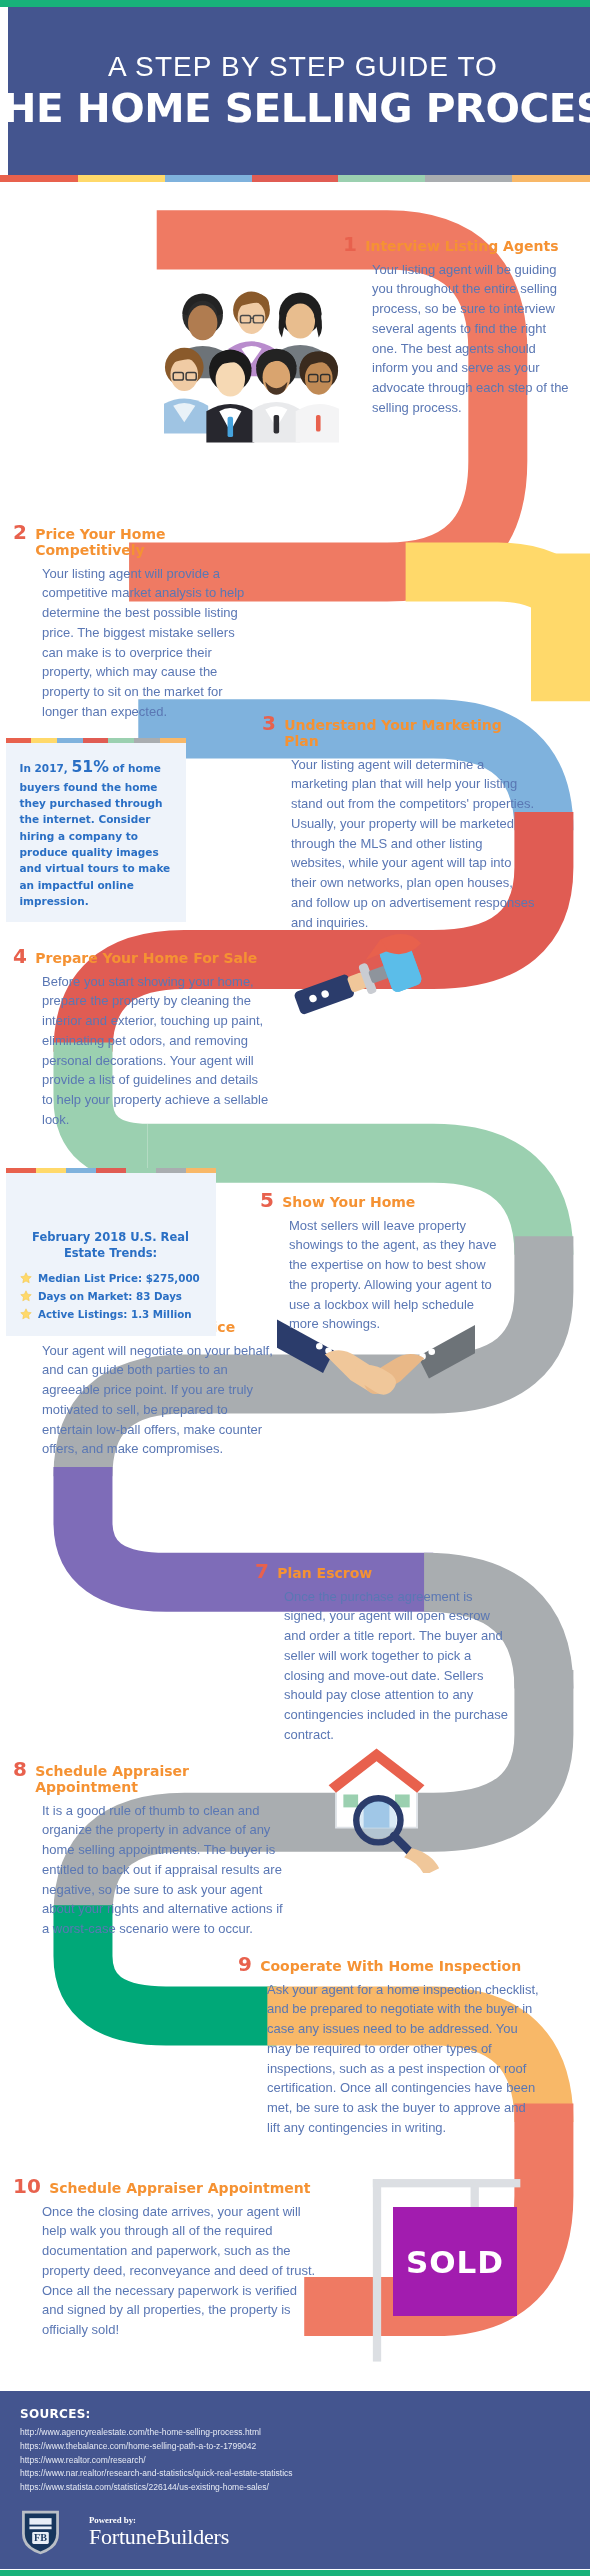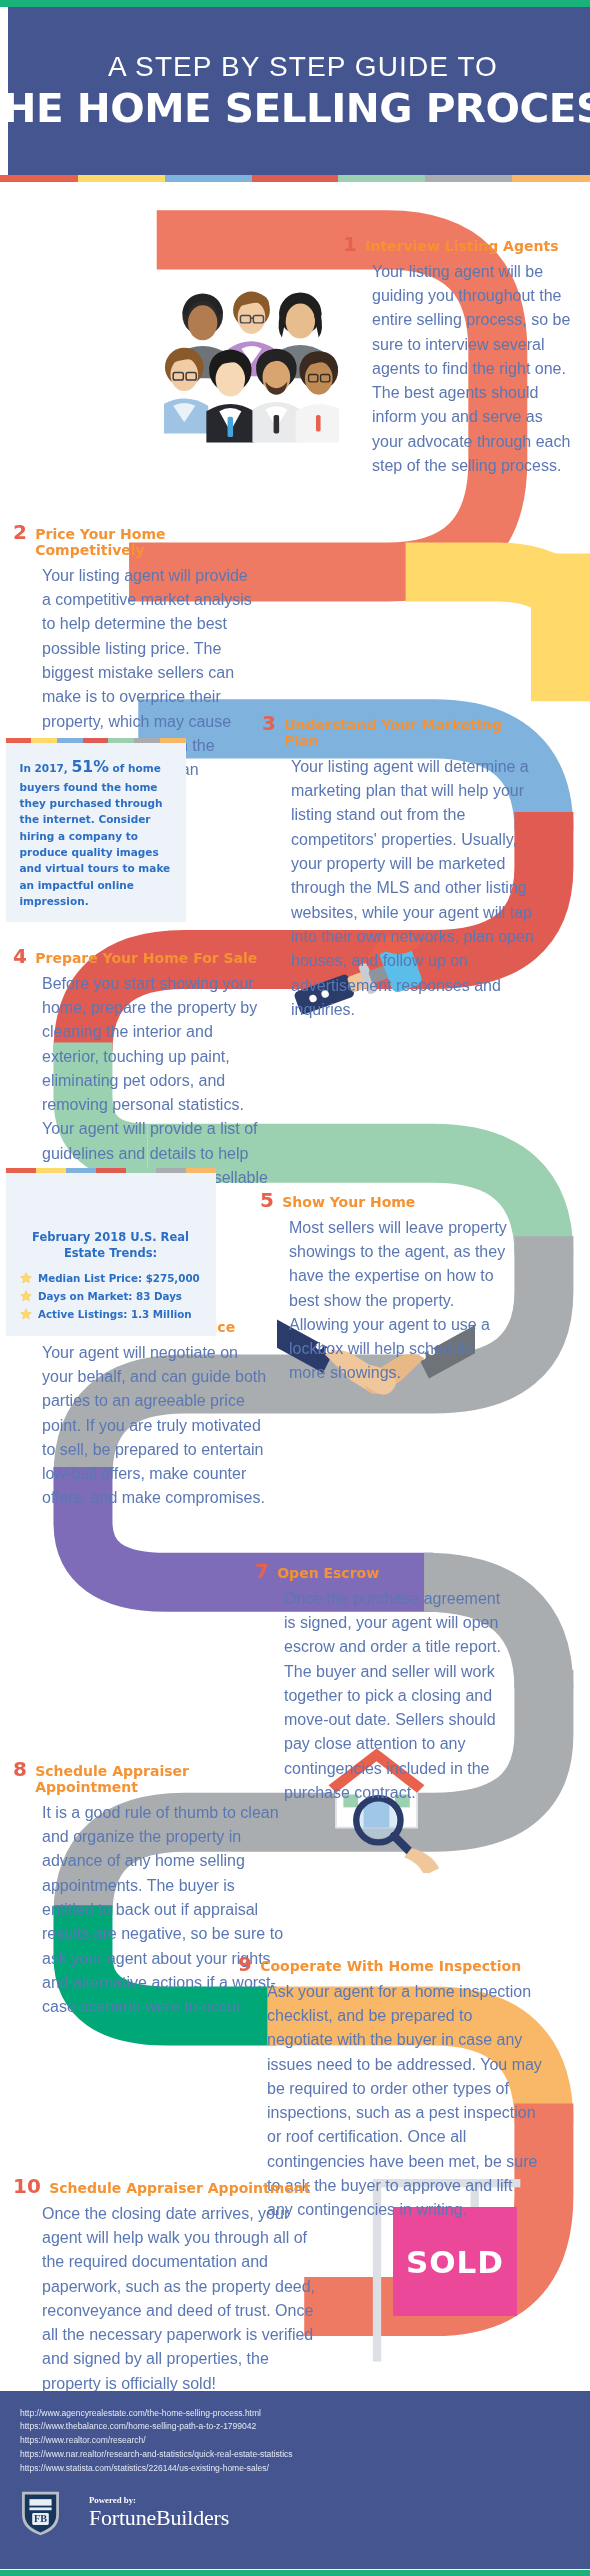--- a/index.html
+++ b/index.html
@@ -83,21 +83,21 @@
     line-height: 1;
   }
   .step-title {
     font-size: 14px;
     font-weight: 700;
     color: #f59233;
     font-family: "DejaVu Sans", sans-serif;
     line-height: 1.15;
   }
   .step-body {
-    font-size: 16px;
+    font-size: 13px;
     line-height: 1.52;
     color: #5a77b4;
     padding-left: 29px;
   }
 
   
   .factbox {
     position: absolute;
     background: #eef3fa;
   }
@@ -144,21 +144,21 @@
     flex: 0 0 12px;
   }
 
   
   .illus { position: absolute; }
 
   
   .sold-sign { position: absolute; }
   .sold-box {
     position: absolute;
-    background: #ec4899;
+    background: #a21caf;
     display: flex; align-items: center; justify-content: center;
   }
   .sold-text {
     color: #ffffff;
     font-weight: 700;
     font-size: 31px;
     letter-spacing: 0.9px;
     font-family: "DejaVu Sans", sans-serif;
   }
 
@@ -397,21 +397,21 @@
       <span class="step-title">Understand Your Marketing Plan</span>
     </div>
     <div class="step-body">Your listing agent will determine a marketing plan that will help your listing stand out from the competitors' properties. Usually, your property will be marketed through the MLS and other listing websites, while your agent will tap into their own networks, plan open houses, and follow up on advertisement responses and inquiries.</div>
   </div>
 
   <div class="step" style="left:13px; top:946px; width:256px;">
     <div class="step-head">
       <span class="step-num">4</span>
       <span class="step-title">Prepare Your Home For Sale</span>
     </div>
-    <div class="step-body">Before you start showing your home, prepare the property by cleaning the interior and exterior, touching up paint, eliminating pet odors, and removing personal statistics. Your agent will provide a list of guidelines and details to help your property achieve a sellable look.</div>
+    <div class="step-body">Before you start showing your home, prepare the property by cleaning the interior and exterior, touching up paint, eliminating pet odors, and removing personal decorations. Your agent will provide a list of guidelines and details to help your property achieve a sellable look.</div>
   </div>
 
   <div class="step" style="left:260px; top:1190px; width:247px;">
     <div class="step-head">
       <span class="step-num">5</span>
       <span class="step-title">Show Your Home</span>
     </div>
     <div class="step-body">Most sellers will leave property showings to the agent, as they have the expertise on how to best show the property. Allowing your agent to use a lockbox will help schedule more showings.</div>
   </div>
 
@@ -419,21 +419,21 @@
     <div class="step-head">
       <span class="step-num">6</span>
       <span class="step-title">Negotiate The Final Price</span>
     </div>
     <div class="step-body">Your agent will negotiate on your behalf, and can guide both parties to an agreeable price point. If you are truly motivated to sell, be prepared to entertain low-ball offers, make counter offers, and make compromises.</div>
   </div>
 
   <div class="step" style="left:255px; top:1561px; width:255px;">
     <div class="step-head">
       <span class="step-num">7</span>
-      <span class="step-title">Open Escrow</span>
+      <span class="step-title">Plan Escrow</span>
     </div>
     <div class="step-body">Once the purchase agreement is signed, your agent will open escrow and order a title report. The buyer and seller will work together to pick a closing and move-out date. Sellers should pay close attention to any contingencies included in the purchase contract.</div>
   </div>
 
   <div class="step" style="left:13px; top:1759px; width:277px;">
     <div class="step-head">
       <span class="step-num">8</span>
       <span class="step-title">Schedule Appraiser Appointment</span>
     </div>
     <div class="step-body">It is a good rule of thumb to clean and organize the property in advance of any home selling appointments. The buyer is entitled to back out if appraisal results are negative, so be sure to ask your agent about your rights and alternative actions if a worst-case scenario were to occur.</div>
@@ -499,20 +499,21 @@
           <svg class="star-icon" viewBox="0 0 24 24">
             <path d="M12 1.6l3.2 6.8 7.3.9-5.4 5.1 1.4 7.3L12 18.1 5.5 21.7l1.4-7.3L1.5 9.3l7.3-.9z" fill="#ffd96a" stroke="#f2c23e" stroke-width="1"></path>
           </svg>
           <span>Active Listings: 1.3 Million</span>
         </li>
       </ul>
     </div>
   </div>
 
   <div class="footer">
+    <div class="sources-label">SOURCES:</div>
     <ul class="sources-list">
       <li>http://www.agencyrealestate.com/the-home-selling-process.html</li>
       <li>https://www.thebalance.com/home-selling-path-a-to-z-1799042</li>
       <li>https://www.realtor.com/research/</li>
       <li>https://www.nar.realtor/research-and-statistics/quick-real-estate-statistics</li>
       <li>https://www.statista.com/statistics/226144/us-existing-home-sales/</li>
     </ul>
     <div class="brandrow">
       <svg width="41" height="48" viewBox="0 0 44 52">
         <path d="M2 3 H42 V28 Q42 44 22 50 Q2 44 2 28 z" fill="#b9bec6"></path>

